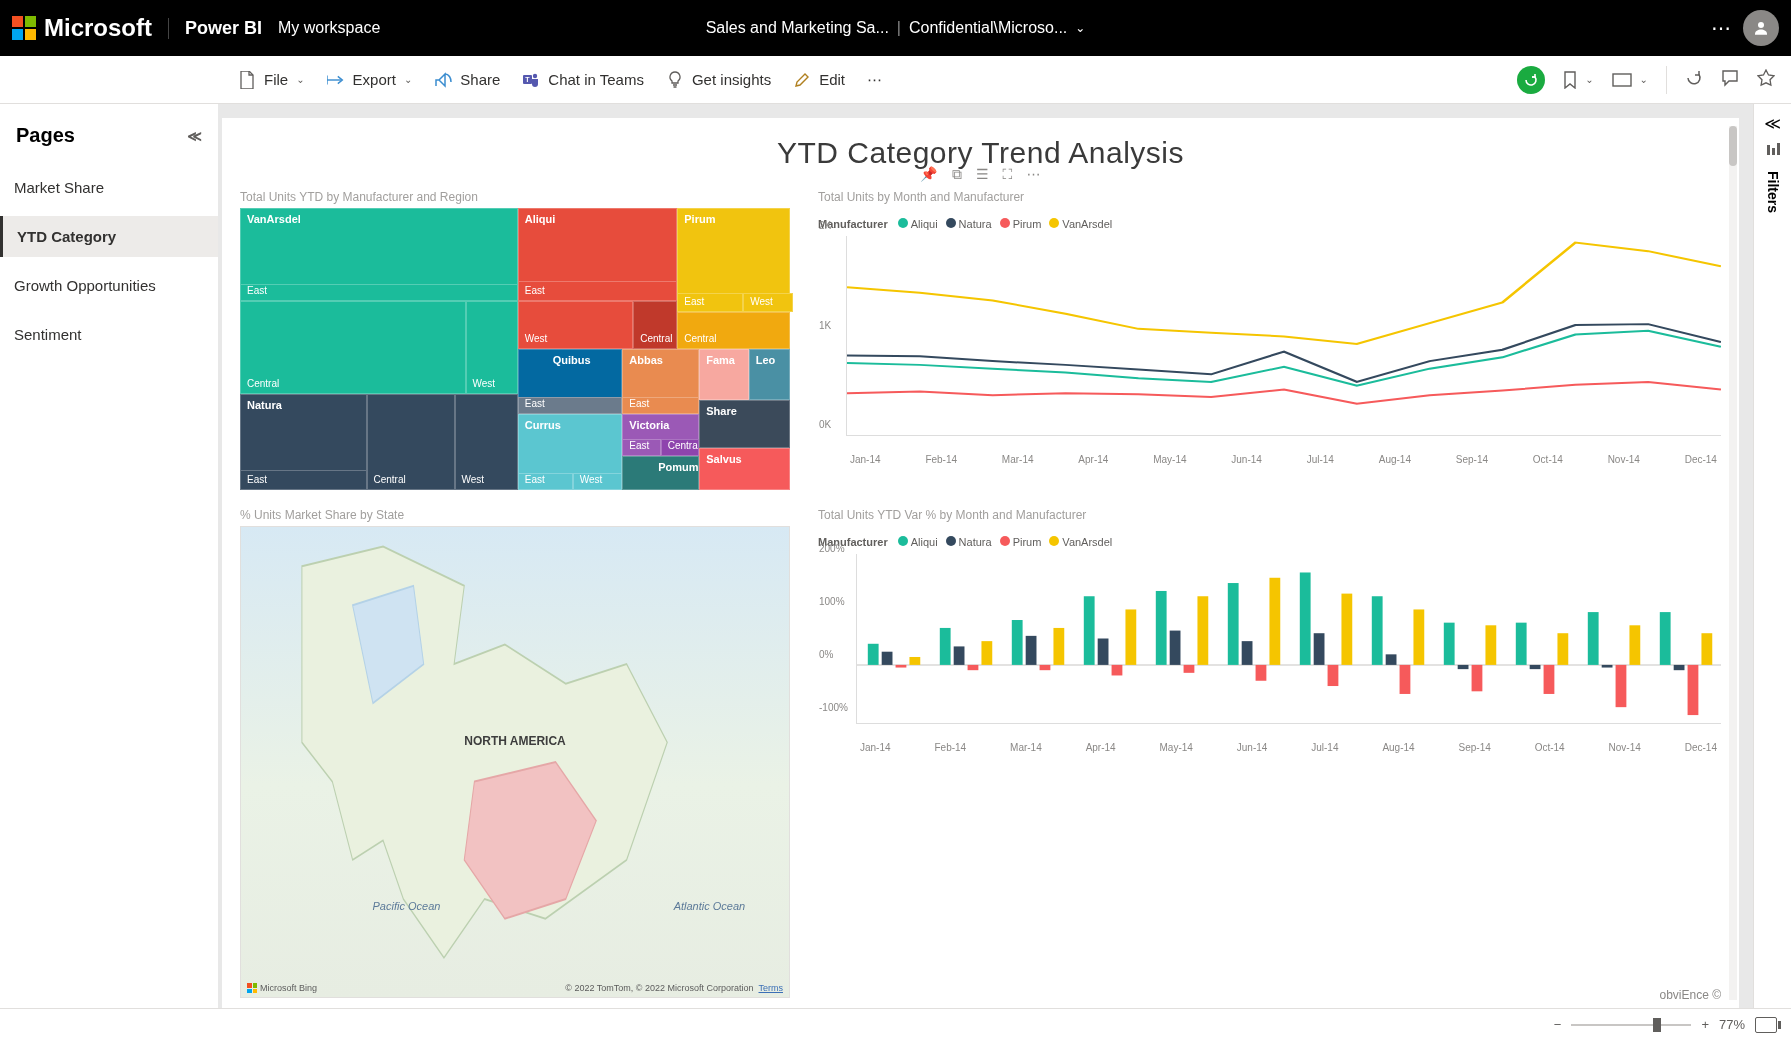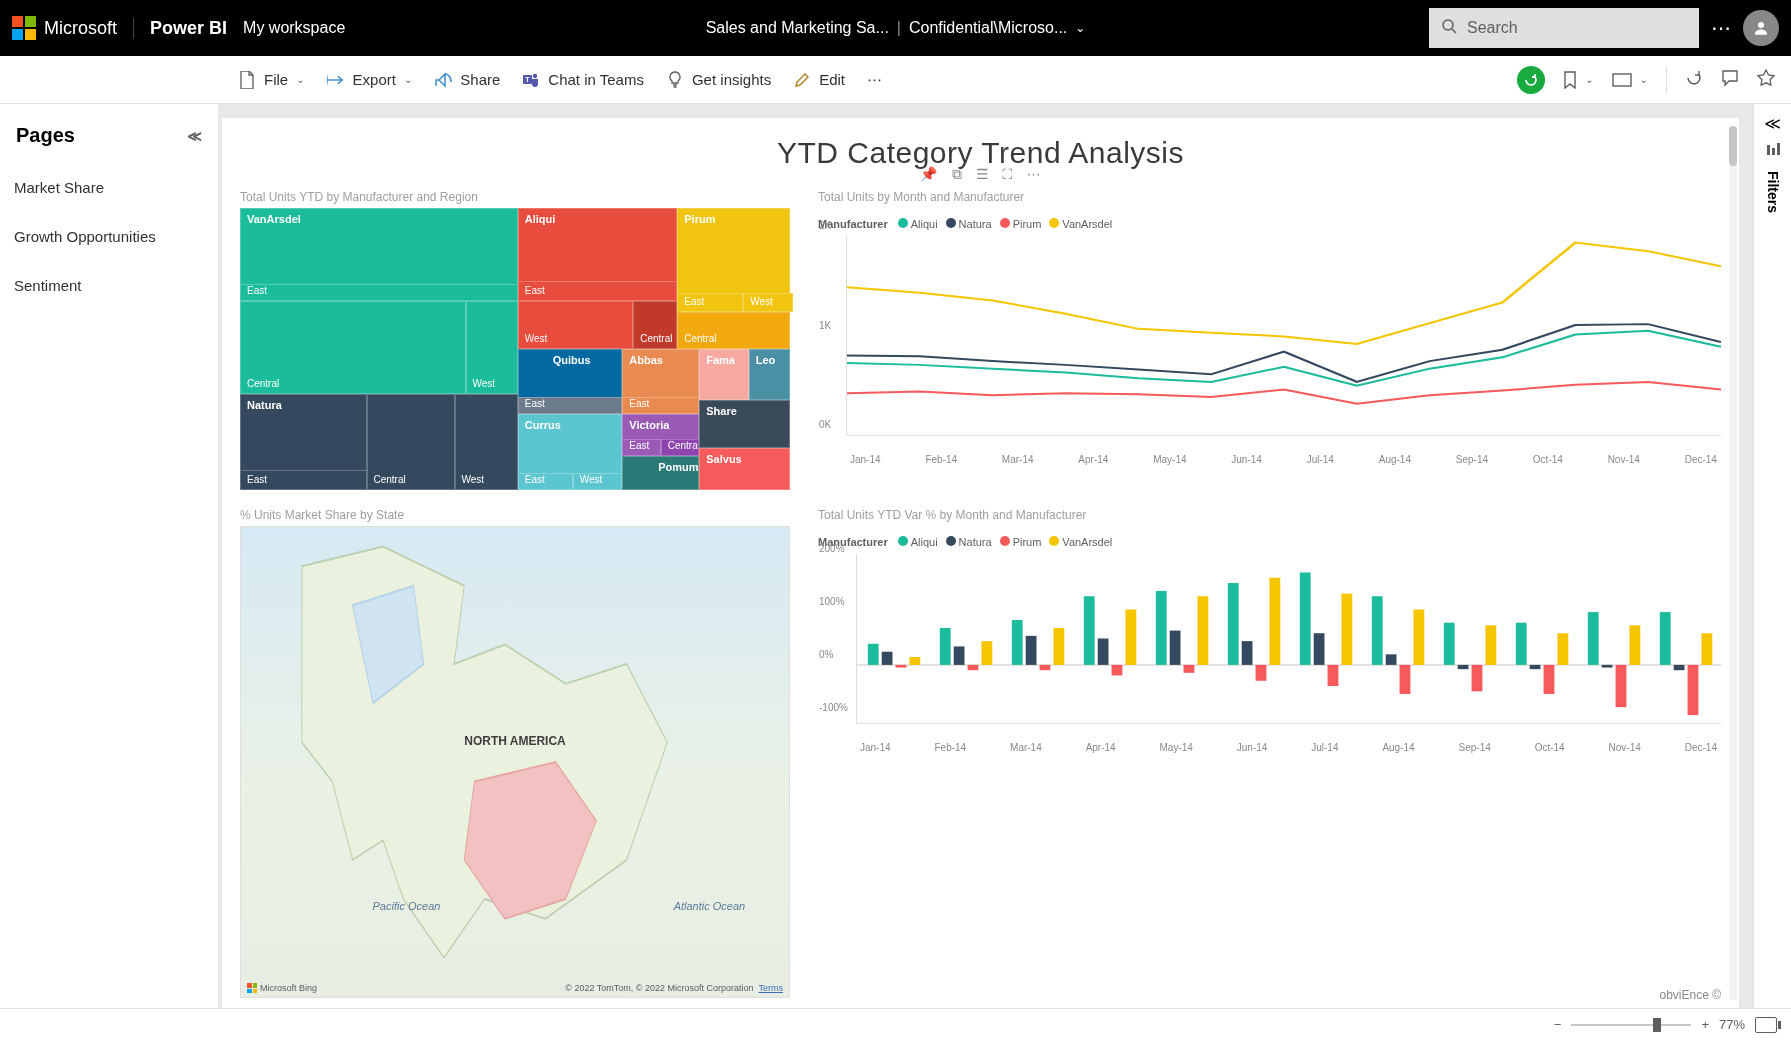--- a/index.html
+++ b/index.html
@@ -3,21 +3,21 @@
 <meta charset="utf-8">
 <style>
 * { box-sizing: border-box; margin: 0; padding: 0; font-family: 'Segoe UI', Tahoma, sans-serif; }
 body { width: 1791px; height: 1040px; display: flex; flex-direction: column; background: #f3f2f1; overflow: hidden; }
 
 
 .topbar { height: 56px; background: #000; color: #fff; display: flex; align-items: center; padding: 0 12px; gap: 16px; }
 .ms-logo { display: flex; align-items: center; gap: 8px; }
 .ms-squares { width: 24px; height: 24px; display: grid; grid-template-columns: 1fr 1fr; grid-template-rows: 1fr 1fr; gap: 2px; }
 .ms-squares div:nth-child(1){background:#f25022}.ms-squares div:nth-child(2){background:#7fba00}.ms-squares div:nth-child(3){background:#00a4ef}.ms-squares div:nth-child(4){background:#ffb900}
-.ms-text { font-size: 18px; font-weight: 400; }
+.ms-text { font-size: 24px; font-weight: 700; }
 .pbi-text { font-size: 18px; font-weight: 600; border-left: 1px solid #444; padding-left: 16px; }
 .ws-text { font-size: 16px; }
 .center-title { position: absolute; left: 50%; transform: translateX(-50%); display: flex; align-items: center; gap: 8px; font-size: 16px; }
 .center-sep { color: #888; }
 .chev-down { font-size: 12px; }
 .topbar-right { margin-left: auto; display: flex; align-items: center; gap: 12px; }
 .search-box { width: 270px; height: 40px; background: #e1dfdd; color: #605e5c; display: flex; align-items: center; padding: 0 12px; gap: 10px; font-size: 16px; }
 .more-dots { color: #fff; font-size: 20px; cursor: pointer; }
 .avatar { width: 36px; height: 36px; border-radius: 50%; background: #8a8886; display: flex; align-items: center; justify-content: center; }
 .avatar svg { fill: #fff; }
@@ -104,29 +104,20 @@
   <span class="ws-text">My workspace</span>
 
   <div class="center-title">
     <span>Sales and Marketing Sa...</span>
     <span class="center-sep">|</span>
     <span>Confidential\Microso...</span>
     <span class="chev-down">⌄</span>
   </div>
 
   <div class="topbar-right">
-    <div class="search-box">
-      <span>
-        <svg width="16" height="16" viewBox="0 0 16 16">
-            <circle cx="7" cy="7" r="5" fill="none" stroke="#605e5c" stroke-width="1.5"></circle>
-            <line x1="11" y1="11" x2="15" y2="15" stroke="#605e5c" stroke-width="1.5"></line>
-          </svg>
-      </span>
-      <span>Search</span>
-    </div>
     <span class="more-dots">⋯</span>
     <div class="avatar">
       <svg width="18" height="18" viewBox="0 0 24 24">
           <circle cx="12" cy="8" r="4"></circle>
           <path d="M4 20c0-4 4-6 8-6s8 2 8 6v1H4z"></path>
         </svg>
     </div>
   </div>
 </div>
 
@@ -228,20 +219,21 @@
 
 <div class="main">
 
   <div class="sidebar">
     <div class="sidebar-header">
       <span>Pages</span>
       <span class="collapse-icon">≪</span>
     </div>
     <div id="page-list">
         <div class="page-item">Market Share</div>
+        <div class="page-item active">YTD Category</div>
         <div class="page-item">Growth Opportunities</div>
         <div class="page-item">Sentiment</div>
       </div>
   </div>
 
   <div class="canvas-wrap">
     <div class="canvas">
       <div class="report-title">YTD Category Trend Analysis</div>
       <div class="visual-tools">
         <span>📌</span>

